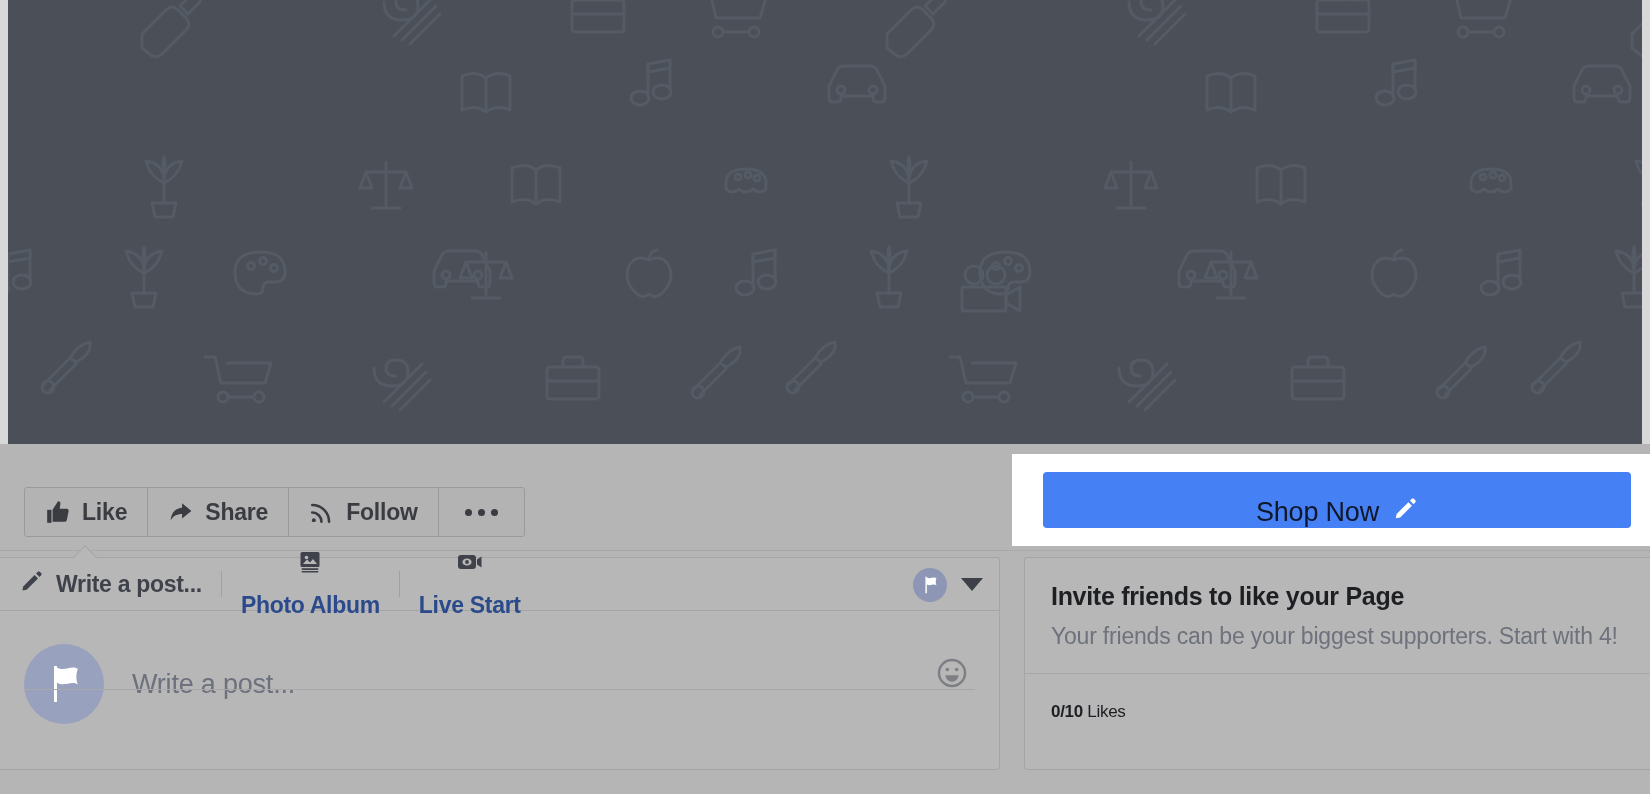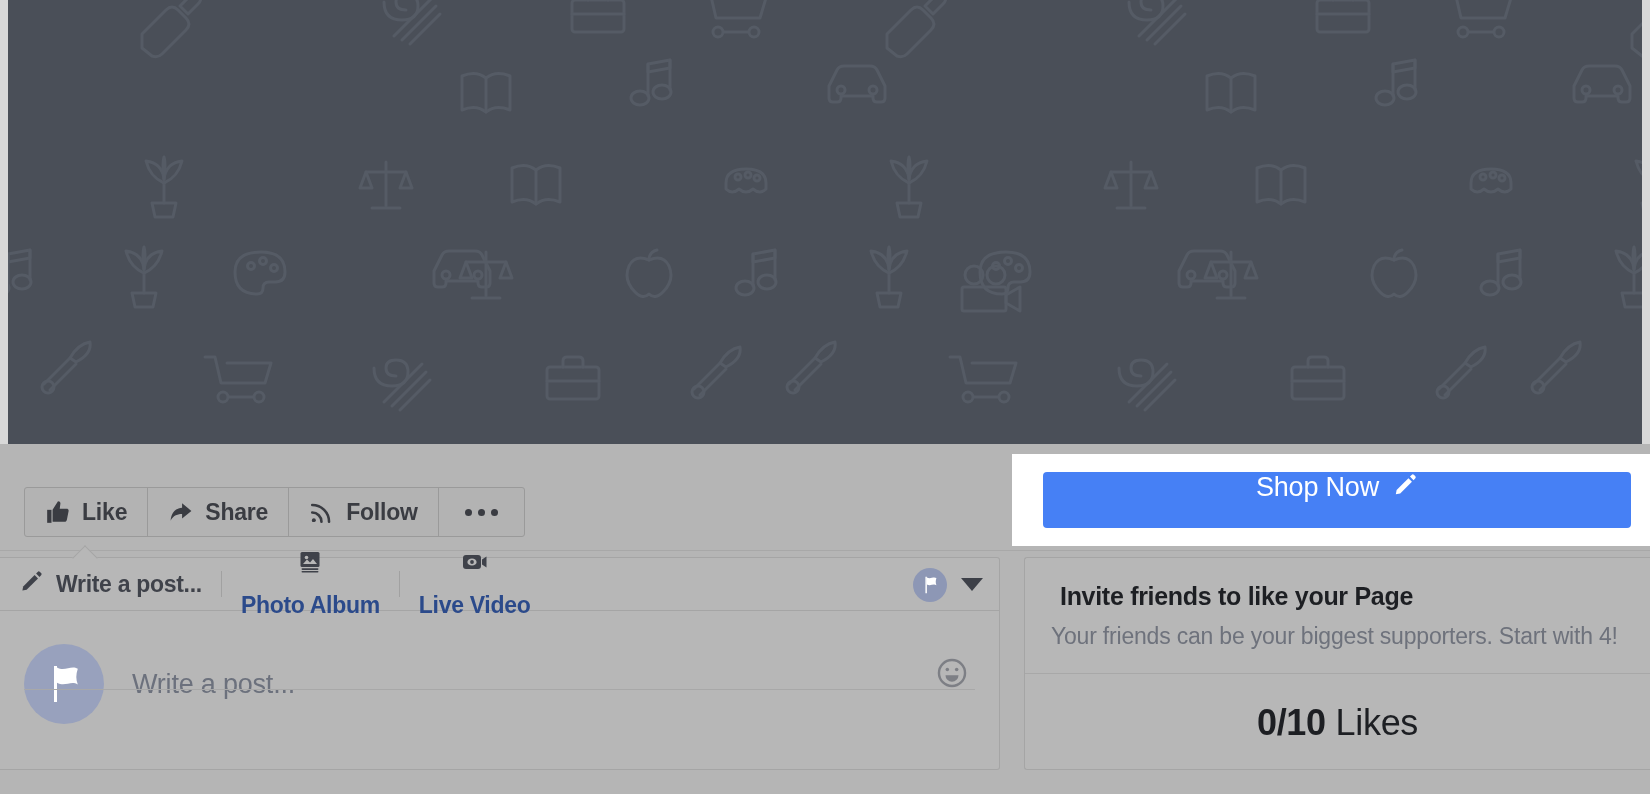--- a/index.html
+++ b/index.html
@@ -93,24 +93,24 @@
     background: #ffffff;
     z-index: 5;
   }
   #cta-button {
     position: absolute;
     left: 1043px; top: 472px;
     width: 588px; height: 56px;
     background: #4680f5;
     border-radius: 4px;
     display: flex;
-    align-items: flex-start;
+    align-items: flex-end;
     justify-content: center;
     gap: 14px;
-    color: #ffffff;
+    color: #0f172a;
     font-size: 27px;
     letter-spacing: -0.2px;
     cursor: pointer;
     z-index: 6;
   }
 
   
   #content {
     position: absolute;
     left: 0; top: 527px;
@@ -228,35 +228,33 @@
   #invite-head {
     padding: 24px 26px 22px 26px;
     border-bottom: 1px solid #a8a8a8;
   }
   #invite-title {
     font-size: 25px;
     font-weight: bold;
     color: #1d1f23;
     letter-spacing: -0.3px;
     margin-bottom: 10px;
-    margin-left: 9px;
   }
   #invite-sub {
     font-size: 23px;
     color: #6e727c;
     line-height: 1.32;
     letter-spacing: -0.2px;
     max-width: 570px;
   }
   #invite-stats {
     padding: 28px 26px 0 26px;
-    font-size: 36px;
+    font-size: 17px;
     color: #1d1f23;
     letter-spacing: -0.3px;
-    text-align: center;
   }
   #invite-stats b { font-weight: bold; }
   #invite-stats span { font-weight: normal; }
 </style>
 </head>
 <body>
 
 <div id="root">
 
   <div id="cover">
@@ -472,21 +470,21 @@
 
         <div class="tab link">
           <span class="ico">
             <svg width="26" height="24" viewBox="0 0 26 24">
               <rect x="1" y="5" width="18" height="14" rx="3" fill="#3f424a"></rect>
               <ellipse cx="10" cy="12" rx="4.6" ry="3.6" fill="#b7b7b7"></ellipse>
               <circle cx="10" cy="12" r="1.9" fill="#3f424a"></circle>
               <path d="M20 9.5l4.5-3v11l-4.5-3z" fill="#3f424a"></path>
             </svg>
           </span>
-          <span>Live Video</span>
+          <span>Live Start</span>
         </div>
 
         <div id="composer-tabs-right">
           <span class="audience-avatar">
             <svg width="22" height="22" viewBox="0 0 24 24" fill="#ffffff">
               <path d="M7 3h1.6v18H7z"></path>
               <path d="M8.6 3.8c4 2.2 7-1.4 10.4.6-1 3-1 5.3 0 7.8-3.6-2-6.4 1.4-10.4-.8z"></path>
             </svg>
           </span>
           <span class="caret-down"></span>

